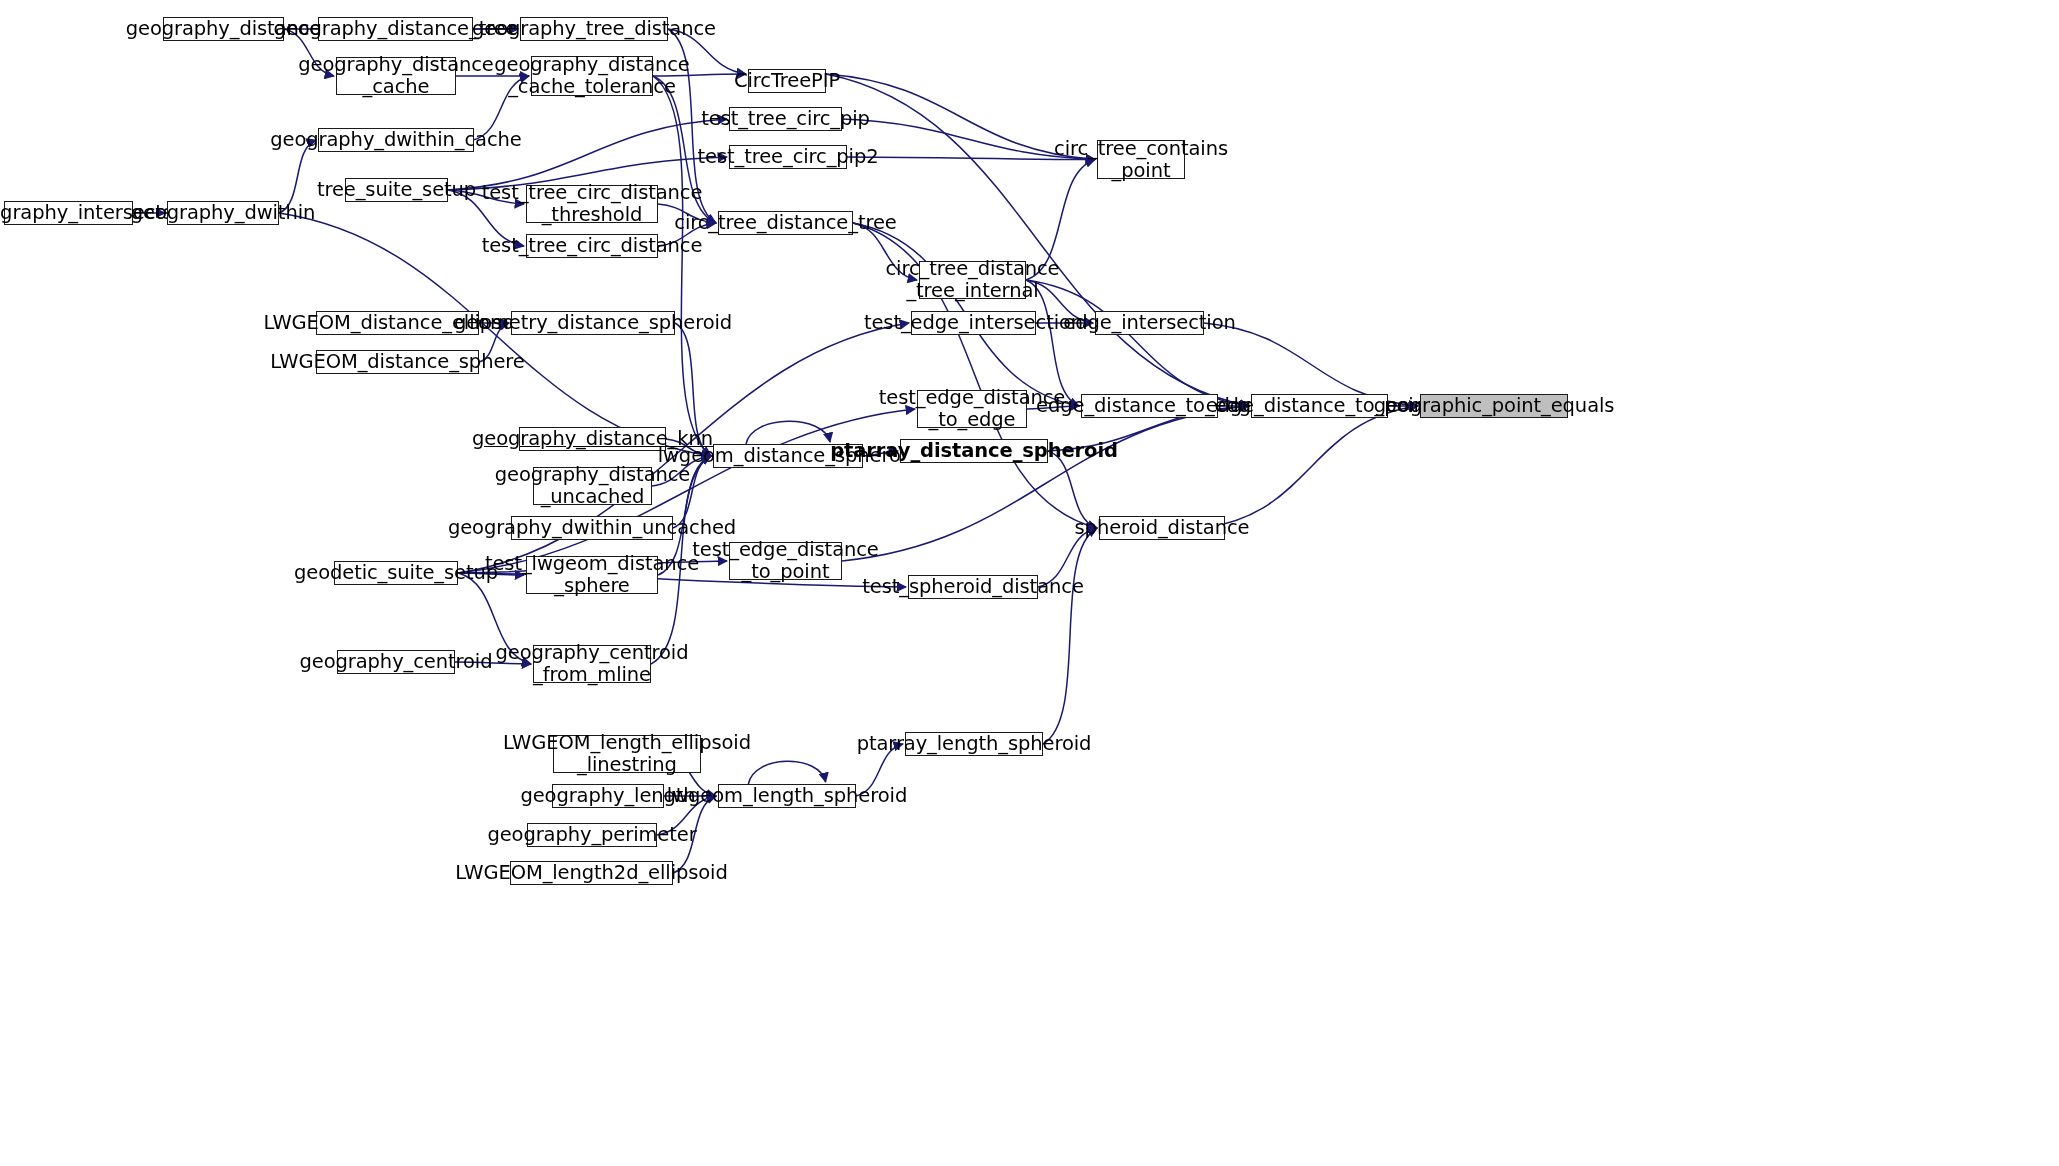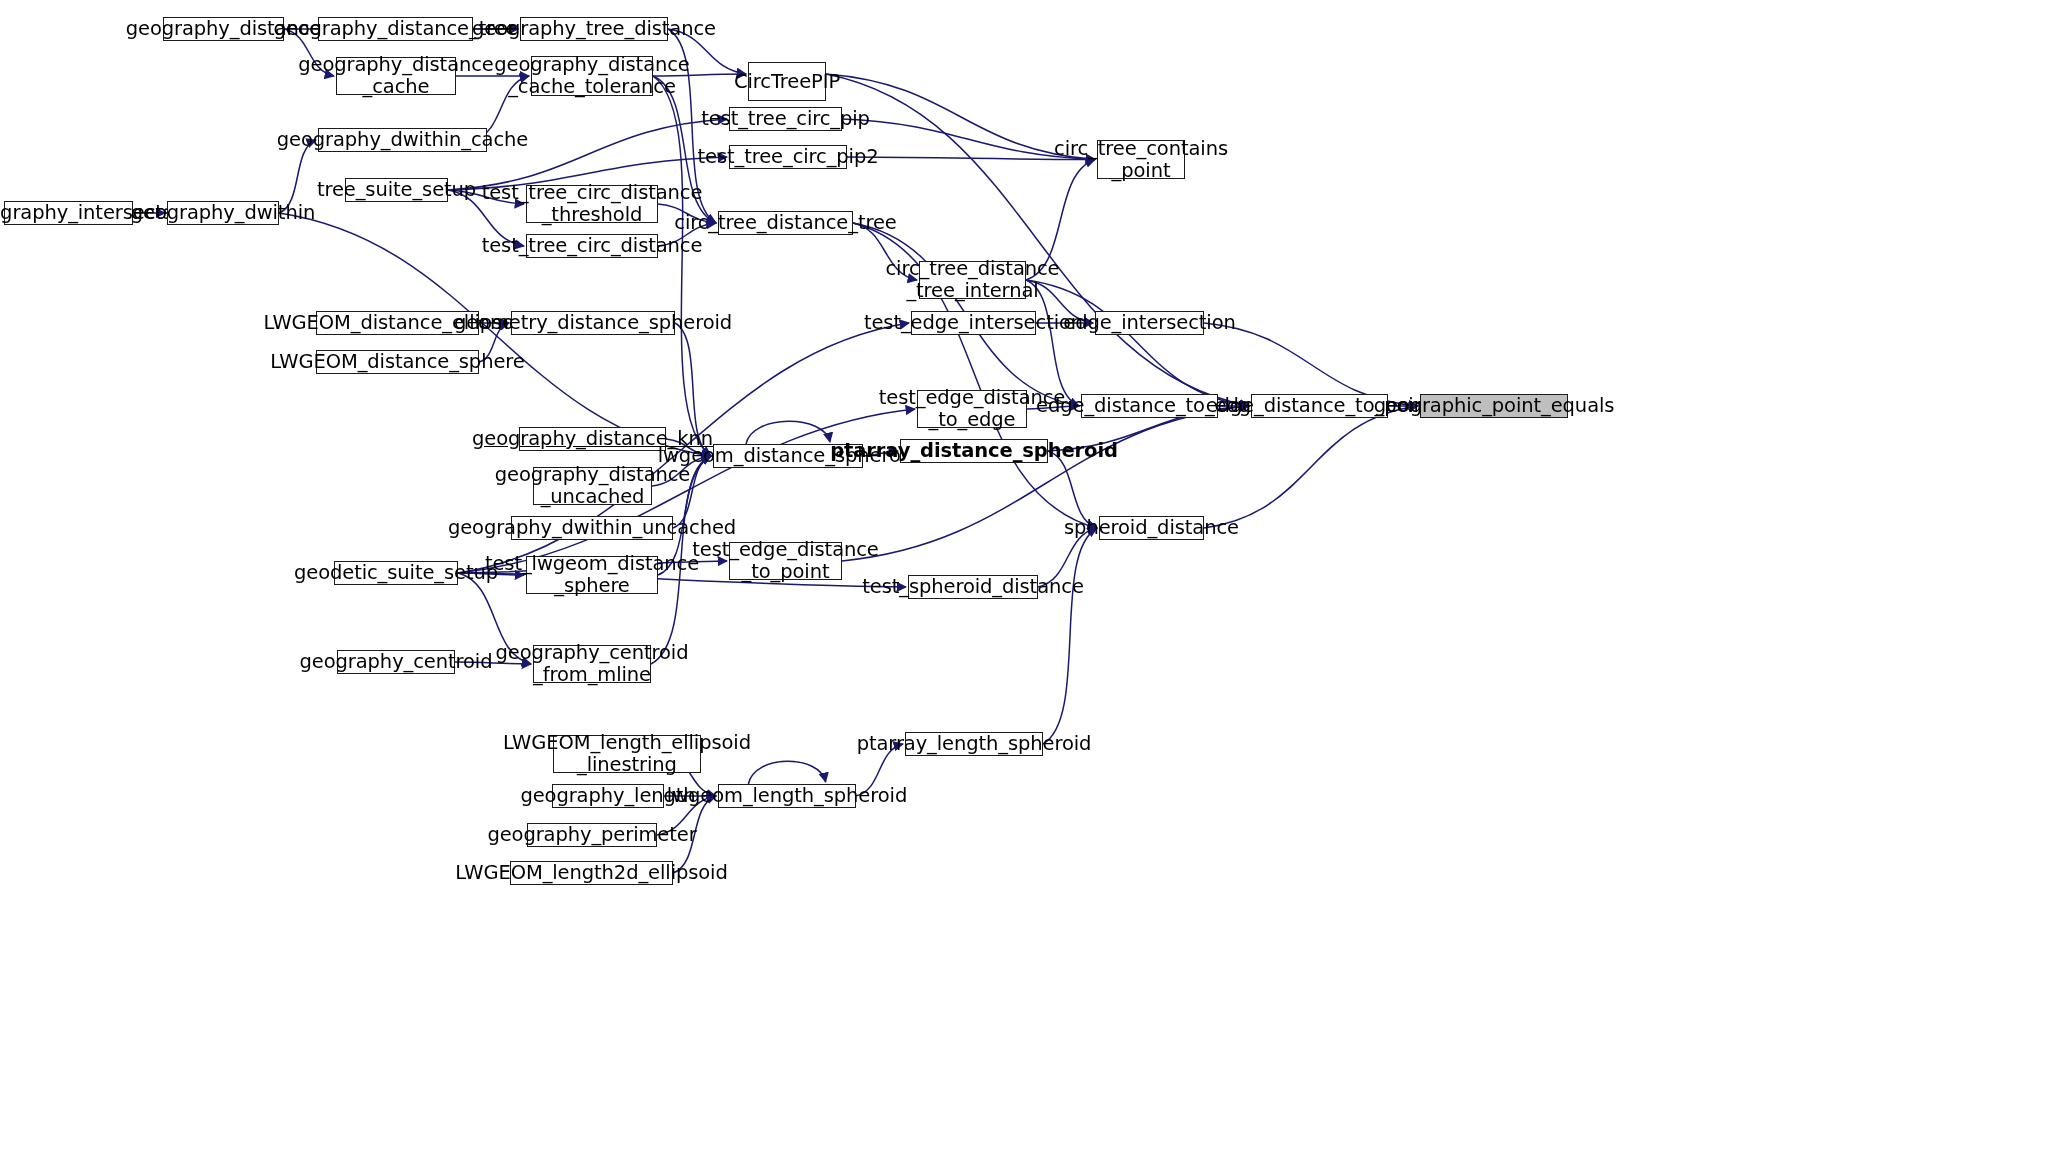--- a/index.html
+++ b/index.html
@@ -122,23 +122,23 @@
       </g>
   </svg>
   <div id="nodes-g">
       <div class="node" style="left: 163px; top: 17px; width: 121px; height: 24px;">geography_distance</div>
       <div class="node" style="left: 318px; top: 17px; width: 155px; height: 24px;">geography_distance_tree</div>
       <div class="node" style="left: 520px; top: 17px; width: 148px; height: 24px;">geography_tree_distance</div>
       <div class="node" style="left: 336px; top: 57px; width: 120px; height: 38px;">geography_distance
 _cache</div>
       <div class="node" style="left: 531px; top: 56px; width: 122px; height: 40px;">geography_distance
 _cache_tolerance</div>
-      <div class="node" style="left: 748px; top: 62px; width: 78px; height: 39px;">CircTreePIP</div>
+      <div class="node" style="left: 748px; top: 69px; width: 78px; height: 24px;">CircTreePIP</div>
       <div class="node" style="left: 729px; top: 107px; width: 113px; height: 24px;">test_tree_circ_pip</div>
-      <div class="node" style="left: 318px; top: 128px; width: 169px; height: 24px;">geography_dwithin_cache</div>
+      <div class="node" style="left: 318px; top: 128px; width: 156px; height: 24px;">geography_dwithin_cache</div>
       <div class="node" style="left: 729px; top: 145px; width: 118px; height: 24px;">test_tree_circ_pip2</div>
       <div class="node" style="left: 1097px; top: 140px; width: 88px; height: 39px;">circ_tree_contains
 _point</div>
       <div class="node" style="left: 345px; top: 178px; width: 103px; height: 24px;">tree_suite_setup</div>
       <div class="node" style="left: 526px; top: 185px; width: 132px; height: 38px;">test_tree_circ_distance
 _threshold</div>
       <div class="node" style="left: 4px; top: 201px; width: 129px; height: 24px;">geography_intersects</div>
       <div class="node" style="left: 167px; top: 201px; width: 112px; height: 24px;">geography_dwithin</div>
       <div class="node" style="left: 718px; top: 211px; width: 135px; height: 24px;">circ_tree_distance_tree</div>
       <div class="node" style="left: 526px; top: 234px; width: 132px; height: 24px;">test_tree_circ_distance</div>
@@ -153,21 +153,21 @@
 _to_edge</div>
       <div class="node" style="left: 1081px; top: 394px; width: 137px; height: 24px;">edge_distance_to_edge</div>
       <div class="node" style="left: 1251px; top: 394px; width: 137px; height: 24px;">edge_distance_to_point</div>
       <div class="node highlight" style="left: 1420px; top: 394px; width: 148px; height: 24px; background: rgb(191, 191, 191);">geographic_point_equals</div>
       <div class="node" style="left: 519px; top: 427px; width: 147px; height: 24px; text-decoration: underline;">geography_distance_knn</div>
       <div class="node" style="left: 713px; top: 444px; width: 150px; height: 24px;">lwgeom_distance_spheroid</div>
       <div class="node" style="left: 900px; top: 439px; width: 148px; height: 24px; font-weight: bold;">ptarray_distance_spheroid</div>
       <div class="node" style="left: 533px; top: 467px; width: 119px; height: 38px;">geography_distance
 _uncached</div>
       <div class="node" style="left: 511px; top: 516px; width: 162px; height: 24px;">geography_dwithin_uncached</div>
-      <div class="node" style="left: 1099px; top: 516px; width: 105px; height: 24px;">spheroid_distance</div>
+      <div class="node" style="left: 1099px; top: 516px; width: 126px; height: 24px;">spheroid_distance</div>
       <div class="node" style="left: 729px; top: 542px; width: 113px; height: 38px;">test_edge_distance
 _to_point</div>
       <div class="node" style="left: 334px; top: 561px; width: 124px; height: 24px;">geodetic_suite_setup</div>
       <div class="node" style="left: 526px; top: 556px; width: 132px; height: 38px;">test_lwgeom_distance
 _sphere</div>
       <div class="node" style="left: 908px; top: 575px; width: 130px; height: 24px;">test_spheroid_distance</div>
       <div class="node" style="left: 337px; top: 650px; width: 118px; height: 24px;">geography_centroid</div>
       <div class="node" style="left: 533px; top: 645px; width: 118px; height: 38px;">geography_centroid
 _from_mline</div>
       <div class="node" style="left: 905px; top: 732px; width: 138px; height: 24px;">ptarray_length_spheroid</div>

